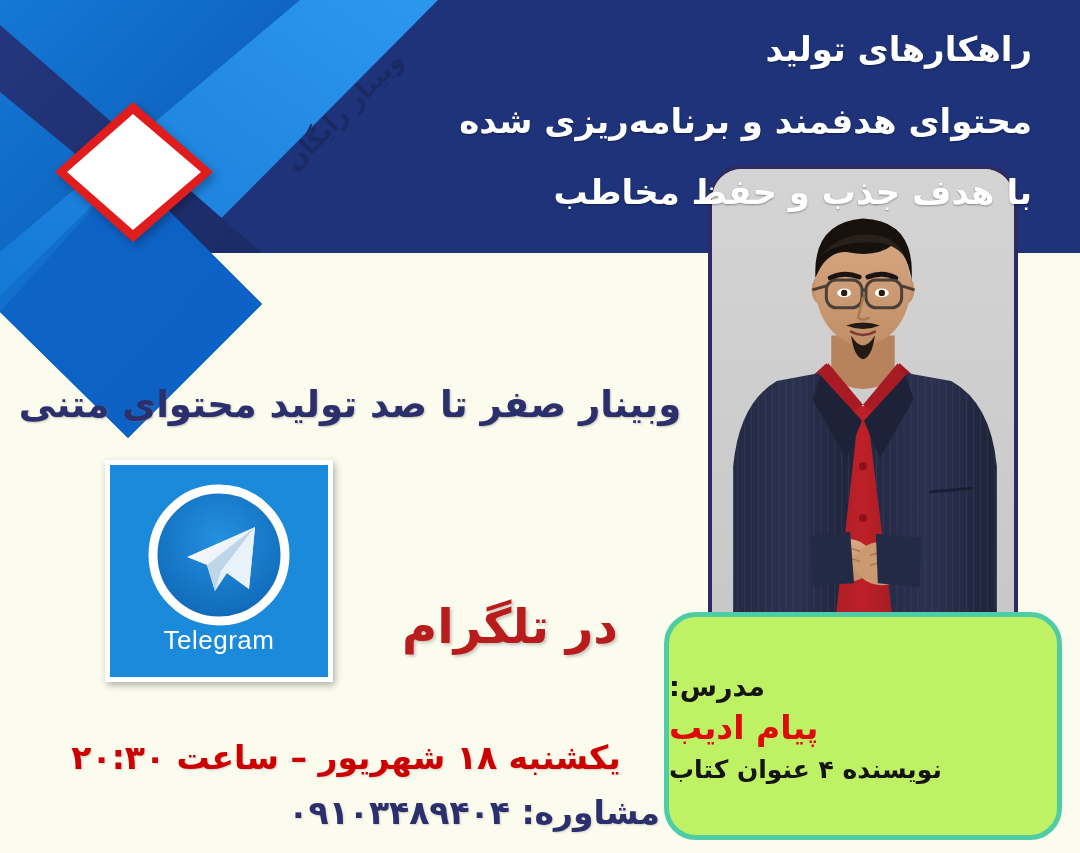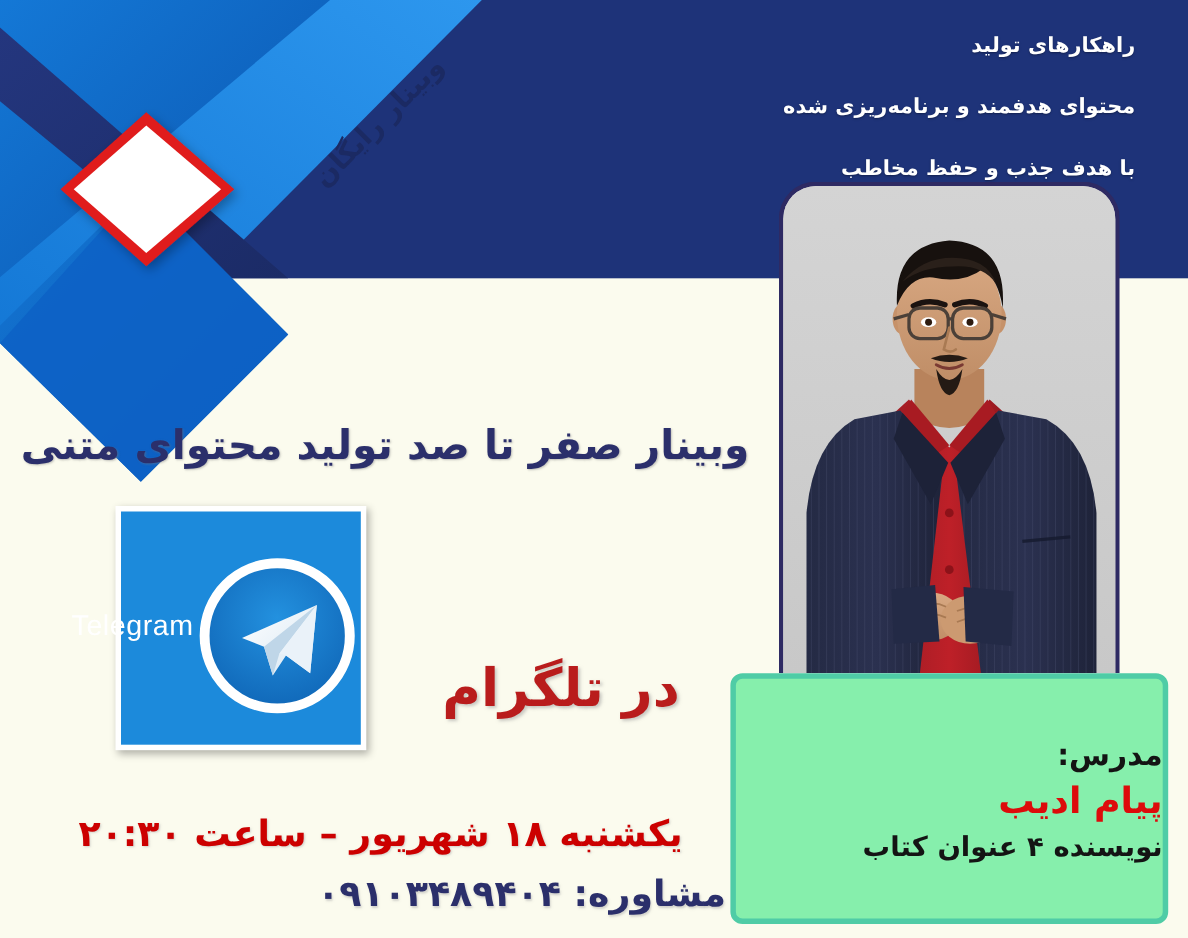--- a/index.html
+++ b/index.html
@@ -43,21 +43,21 @@
   .header-lines {
     position: absolute;
     z-index: 6;
     right: 48px;
     top: 32px;
     text-align: right;
     color: #ffffff;
     width: 640px;
   }
   .header-line {
-    font-size: 19px;
+    font-size: 34px;
     font-weight: bold;
     line-height: 1.05;
     color: #ffffff;
     text-shadow: 0 1px 2px rgba(0,0,0,0.35);
     white-space: nowrap;
     direction: rtl;
   }
   .header-line.l1 { margin-bottom: 36px; }
   .header-line.l2 { margin-bottom: 36px; }
   .header-line.l3 { }
@@ -108,21 +108,21 @@
     padding: 5px;
     box-sizing: border-box;
     box-shadow: 2px 3px 7px rgba(0,0,0,0.30);
   }
   .telegram-inner {
     position: relative;
     width: 100%;
     height: 100%;
     background: #1C8ADB;
     display: flex;
-    flex-direction: row;
+    flex-direction: column;
     align-items: center;
     justify-content: flex-start;
   }
   .tg-circle-wrap {
     margin-top: 14px;
     width: 152px;
     height: 152px;
   }
   .tg-label {
     font-family: "Liberation Sans", sans-serif;
@@ -199,27 +199,27 @@
   .photo-svg { display: block; width: 100%; height: 100%; }
 
   
   .instructor-box {
     position: absolute;
     z-index: 6;
     left: 664px;
     top: 612px;
     width: 398px;
     height: 228px;
-    background: #86efac;
+    background: #bef264;
     border: 5px solid #4FCCA6;
-    border-radius: 11px;
+    border-radius: 32px;
     box-sizing: border-box;
     display: flex;
     flex-direction: column;
-    align-items: flex-start;
+    align-items: flex-end;
     justify-content: center;
     direction: rtl;
     padding-top: 2px;
   }
   .ib-role {
     font-size: 27px;
     font-weight: bold;
     color: #141414;
     margin-bottom: 6px;
   }

